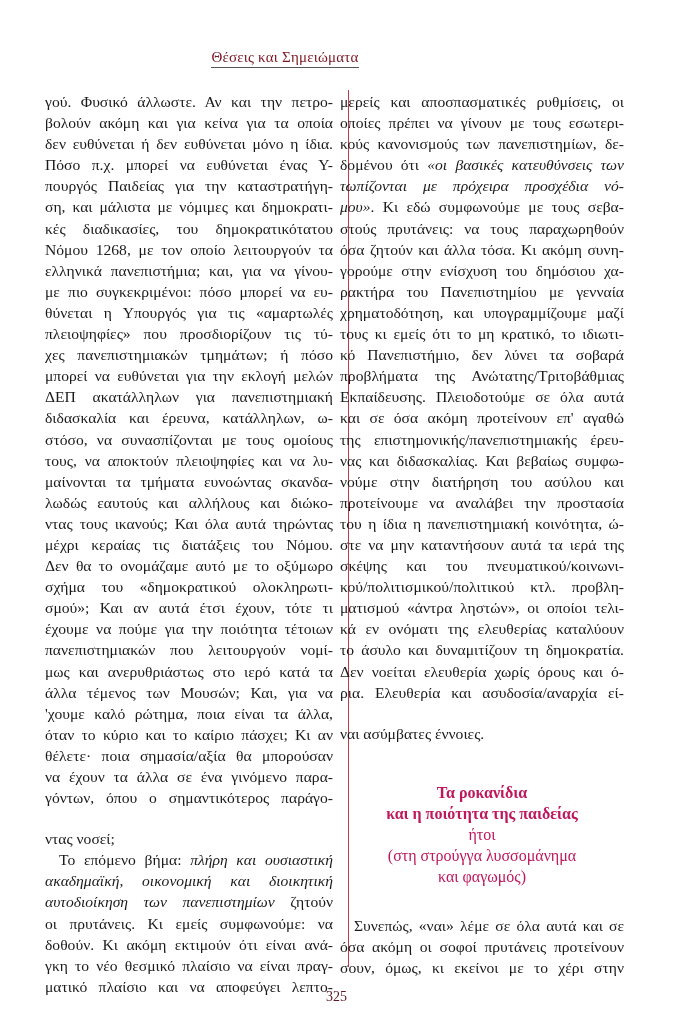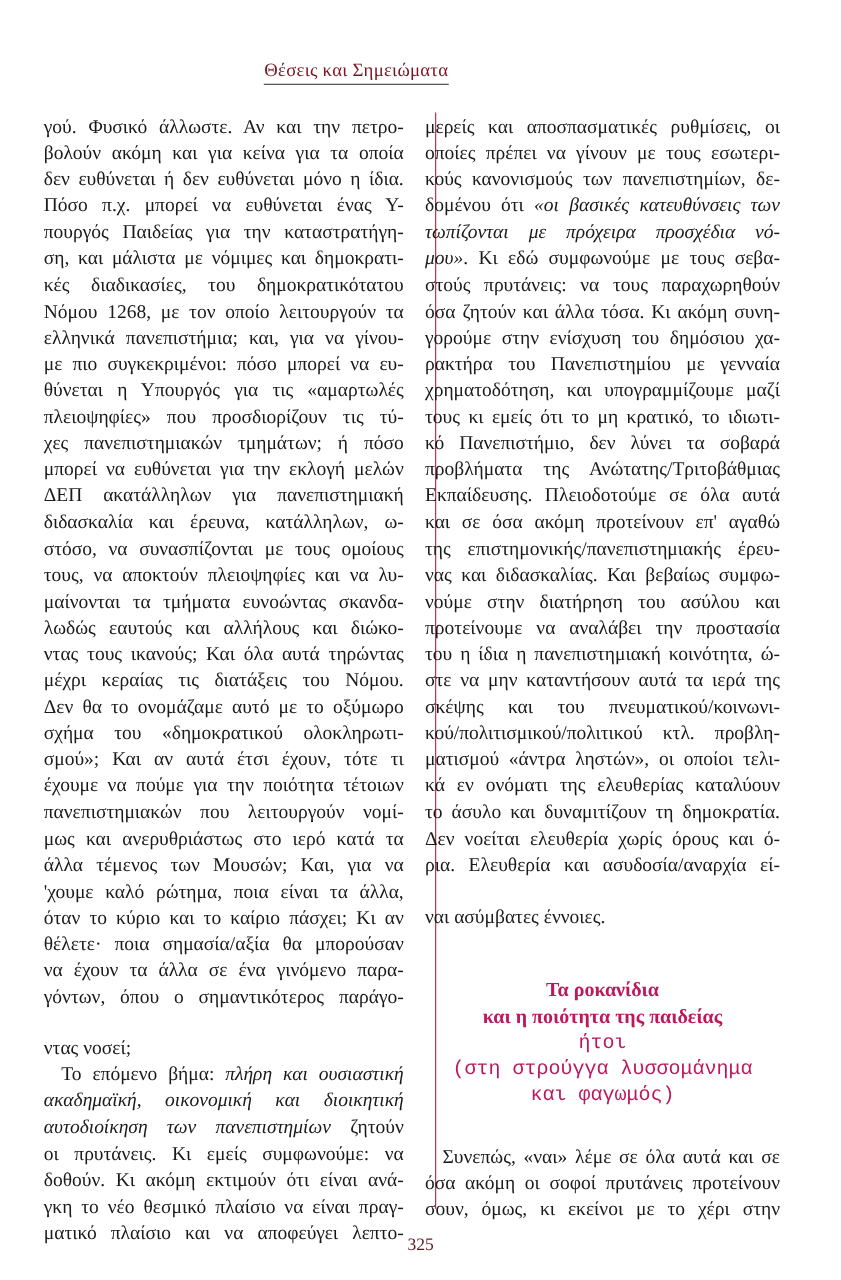--- a/index.html
+++ b/index.html
@@ -10,34 +10,34 @@
   .header {
     position: absolute; top: 48px; left: 0; width: 570px; text-align: center;
   }
   .header span {
     display: inline-block; color: #7a1420; font-size: 15px; letter-spacing: 0.2px;
     border-bottom: 1px solid #555; padding-bottom: 1px; line-height: 17px;
   }
   .col {
     position: absolute; top: 91px; font-size: 15.6px; line-height: 21.1px; text-align: justify;
   }
-  .col-left { left: 35px; width: 288px; }
+  .col-left { left: 45px; width: 288px; }
   .col-right { left: 340px; width: 284px; }
   .divider {
     position: absolute; left: 348px; top: 90px; width: 1px; height: 877px; background: #c23a4a;
   }
   .line { display: block; white-space: nowrap; text-align-last: justify; text-align: justify; }
   .line.last { text-align-last: left; margin-top: 20px; }
   .indent { padding-left: 14px; }
   .it { font-style: italic; }
   .heading {
     text-align: center; color: #be185d; margin-top: 38px; margin-bottom: 28px; line-height: 21px;
   }
   .heading .b { font-weight: bold; font-size: 16px; display: block; }
-  .heading .n { font-size: 16px; display: block; font-family: Liberation Mono, monospace; }
+  .heading .n { font-size: 16px; display: block; }
   .pagenum {
     position: absolute; top: 989px; left: 0; width: 673px; text-align: center; font-size: 14px; color: #5a1820;
   }
 </style>
 </head>
 <body>
 
 <div class="header">
   <span>Θέσεις και Σημειώματα</span>
 </div>

